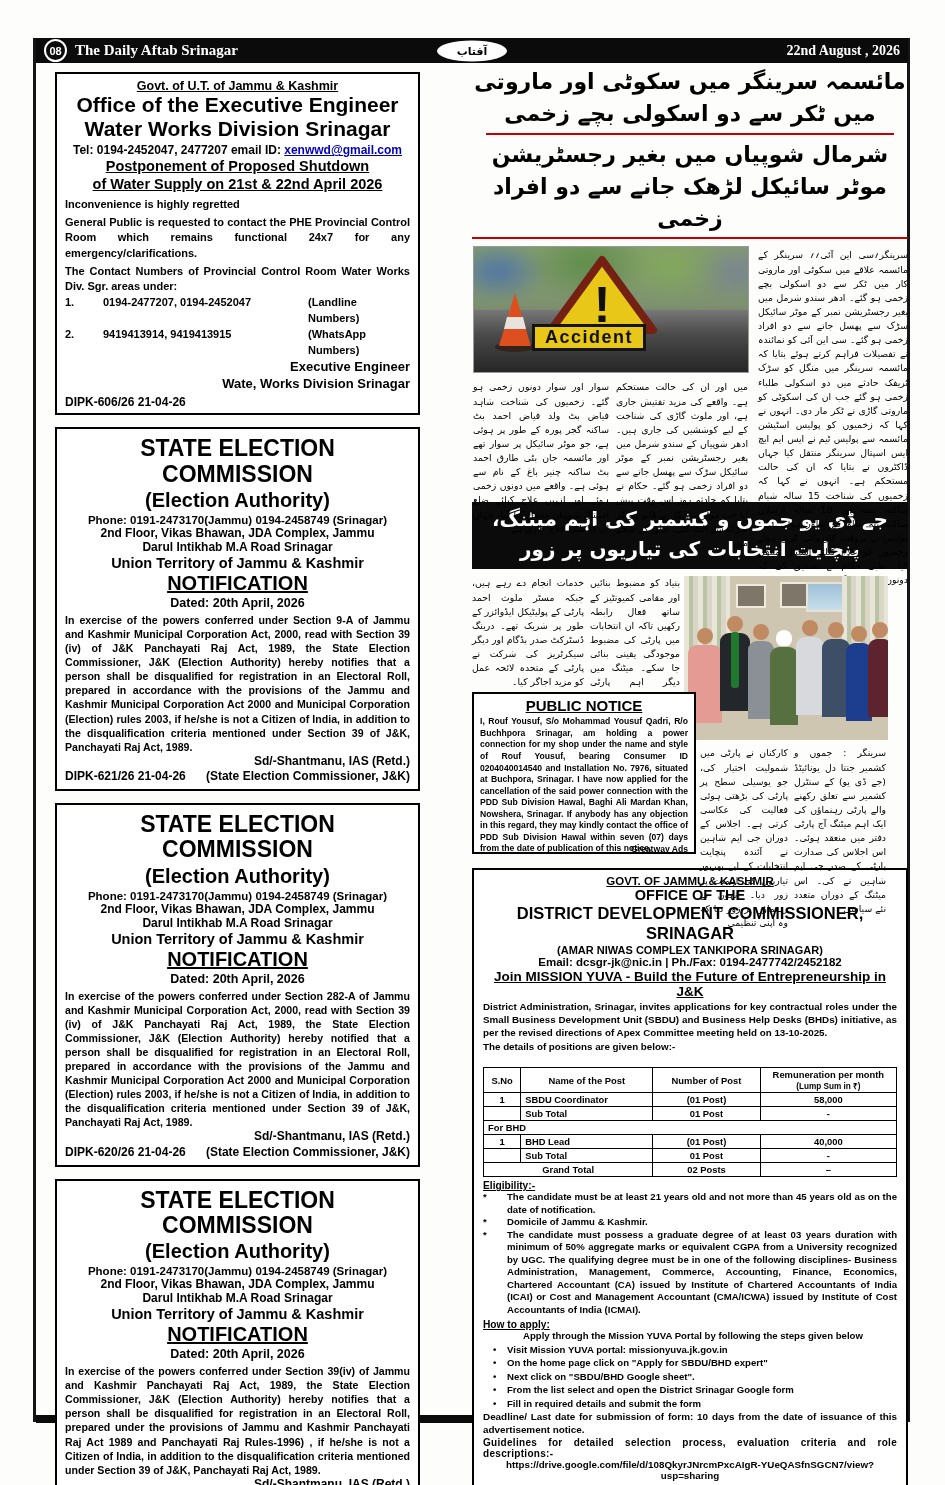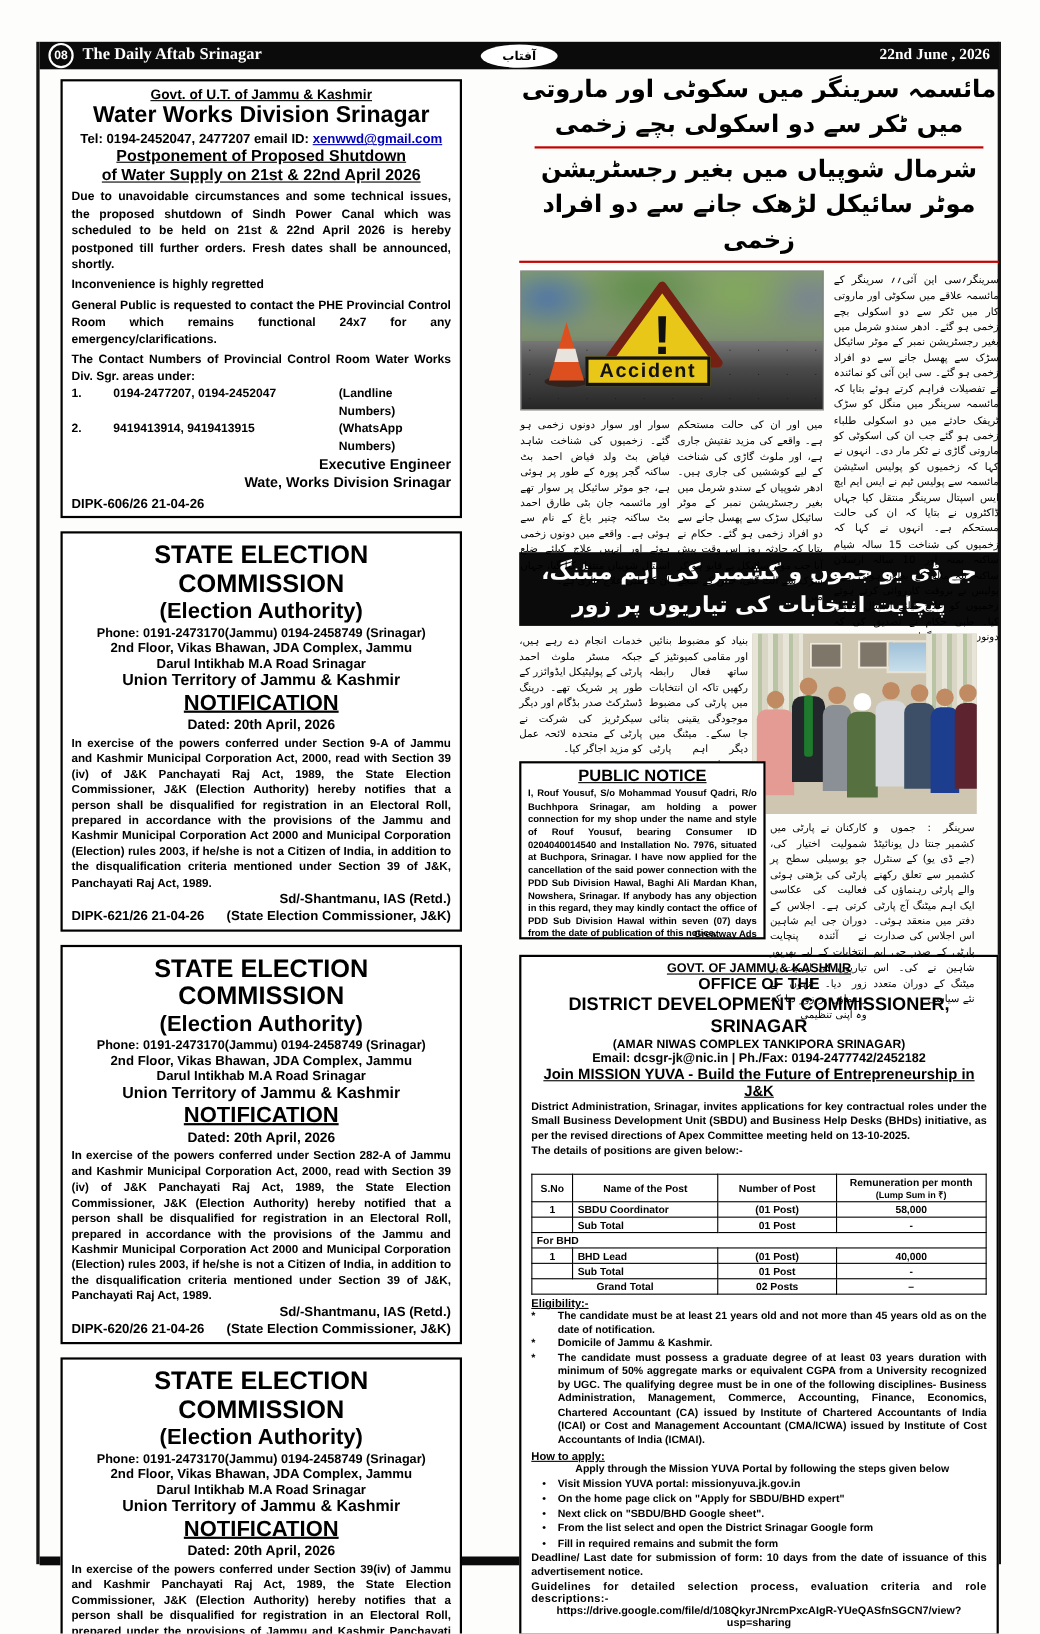--- a/index.html
+++ b/index.html
@@ -141,32 +141,32 @@
 <body>
 
 <div class="rail rail-left"></div>
 <div class="rail rail-right"></div>
 <div class="bottom-bar"></div>
 
 <div class="masthead">
   <div class="pgnum">08</div>
   <div class="mast-title">The Daily Aftab Srinagar</div>
   <div class="mast-logo u">آفتاب</div>
-  <div class="mast-date">22nd June , 2026</div>
+  <div class="mast-date">22nd August , 2026</div>
 </div>
 
 <div class="col-left">
 
   <div class="box">
     <div class="c wn-govt">Govt. of U.T. of Jammu &amp; Kashmir</div>
+    <div class="c wn-h1">Office of the Executive Engineer</div>
     <div class="c wn-h1">Water Works Division Srinagar</div>
     <div class="c wn-tel"><span>Tel: 0194-2452047, 2477207 email ID: </span><a class="wn-email" href="#">xenwwd@gmail.com</a></div>
     <div class="c wn-sub">Postponement of Proposed Shutdown</div>
     <div class="c wn-sub">of Water Supply on 21st &amp; 22nd April 2026</div>
-    <div class="wn-body jst">Due to unavoidable circumstances and some technical issues, the proposed shutdown of Sindh Power Canal which was scheduled to be held on 21st &amp; 22nd April 2026 is hereby postponed till further orders. Fresh dates shall be announced, shortly.</div>
     <div class="wn-body">Inconvenience is highly regretted</div>
     <div class="wn-body jst">General Public is requested to contact the PHE Provincial Control Room which remains functional 24x7 for any emergency/clarifications.</div>
     <div class="wn-body jst">The Contact Numbers of Provincial Control Room Water Works Div. Sgr. areas under:</div>
     <div class="wn-row">
       <span class="n">1.</span>
       <span class="v">0194-2477207, 0194-2452047</span>
       <span class="l">(Landline Numbers)</span>
     </div>
     <div class="wn-row">
       <span class="n">2.</span>
@@ -399,21 +399,21 @@
     <div class="step-row">
       <span class="step-mark">•</span>
       <span>Next click on "SBDU/BHD Google sheet".</span>
     </div>
     <div class="step-row">
       <span class="step-mark">•</span>
       <span>From the list select and open the District Srinagar Google form</span>
     </div>
     <div class="step-row">
       <span class="step-mark">•</span>
-      <span>Fill in required remains and submit the form</span>
+      <span>Fill in required details and submit the form</span>
     </div>
 
     <div class="ddc-deadline">Deadline/ Last date for submission of form: 10 days from the date of issuance of this advertisement notice.</div>
     <div class="ddc-guide">Guidelines for detailed selection process, evaluation criteria and role descriptions:-</div>
     <div class="ddc-url">https://drive.google.com/file/d/108QkyrJNrcmPxcAIgR-YUeQASfnSGCN7/view?usp=sharing</div>
 
   </div>
 </div>
 
 </body></html>

